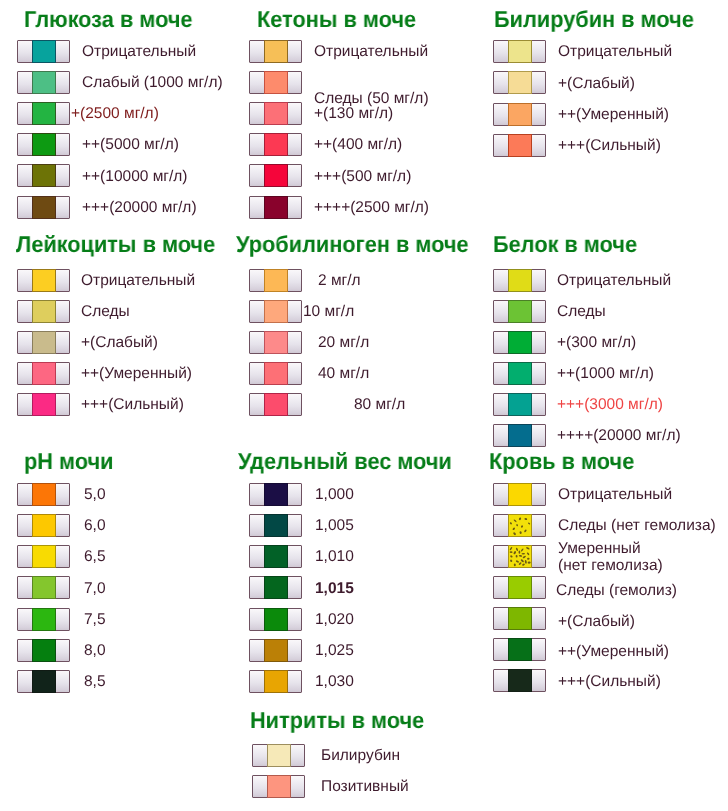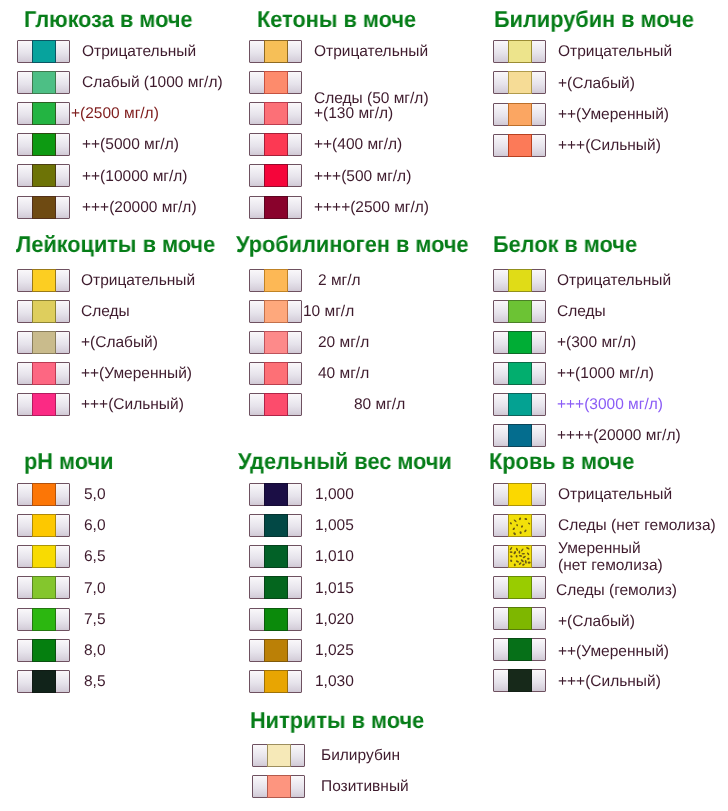--- a/index.html
+++ b/index.html
@@ -219,21 +219,21 @@
   <div class="row" style="left:493px;top:361.8px;">
     <div class="strip" style="border-color: rgb(110, 81, 96);">
       <div class="pad" style="background-color: rgb(2, 174, 110); border-color: rgb(11, 107, 70);"></div>
     </div>
     <div class="rowlabel" style="left: 63.9px; top: 4.2px; color: rgb(62, 27, 45);">++(1000 мг/л)</div>
   </div>
   <div class="row" style="left:493px;top:392.9px;">
     <div class="strip" style="border-color: rgb(110, 81, 96);">
       <div class="pad" style="background-color: rgb(4, 162, 146); border-color: rgb(12, 100, 92);"></div>
     </div>
-    <div class="rowlabel" style="left: 63.9px; top: 4.2px; color: #8b5cf6;">+++(3000 мг/л)</div>
+    <div class="rowlabel" style="left: 63.9px; top: 4.2px; color: #ef4444;">+++(3000 мг/л)</div>
   </div>
   <div class="row" style="left:493px;top:424.0px;">
     <div class="strip" style="border-color: rgb(110, 81, 96);">
       <div class="pad" style="background-color: rgb(4, 109, 142); border-color: rgb(10, 68, 89);"></div>
     </div>
     <div class="rowlabel" style="left: 63.9px; top: 4.2px; color: rgb(62, 27, 45);">++++(20000 мг/л)</div>
   </div>
 </div>
 <div class="block">
   <div class="block-title" style="left: 24.4px; top: 449.5px; color: rgb(6, 125, 24);">pH мочи</div>
@@ -297,21 +297,21 @@
   <div class="row" style="left:249px;top:545.3px;">
     <div class="strip" style="border-color: rgb(110, 81, 96);">
       <div class="pad" style="background-color: rgb(2, 97, 39); border-color: rgb(5, 65, 29);"></div>
     </div>
     <div class="rowlabel" style="left: 66px; top: 4.2px; color: rgb(62, 27, 45);">1,010</div>
   </div>
   <div class="row" style="left:249px;top:576.4px;">
     <div class="strip" style="border-color: rgb(110, 81, 96);">
       <div class="pad" style="background-color: rgb(4, 102, 30); border-color: rgb(6, 69, 23);"></div>
     </div>
-    <div class="rowlabel" style="left: 66px; top: 4.2px; color: rgb(62, 27, 45);">1,015</div>
+    <div class="rowlabel" style="left: 66px; top: 4.2px; color: rgb(62, 27, 45); font-weight: bold;">1,015</div>
   </div>
   <div class="row" style="left:249px;top:607.5px;">
     <div class="strip" style="border-color: rgb(110, 81, 96);">
       <div class="pad" style="background-color: rgb(11, 138, 11); border-color: rgb(11, 91, 12);"></div>
     </div>
     <div class="rowlabel" style="left: 66px; top: 4.2px; color: rgb(62, 27, 45); text-align: right;">1,020</div>
   </div>
   <div class="row" style="left:249px;top:638.6px;">
     <div class="strip" style="border-color: rgb(110, 81, 96);">
       <div class="pad" style="background-color: rgb(187, 128, 6); border-color: rgb(128, 89, 10);"></div>

